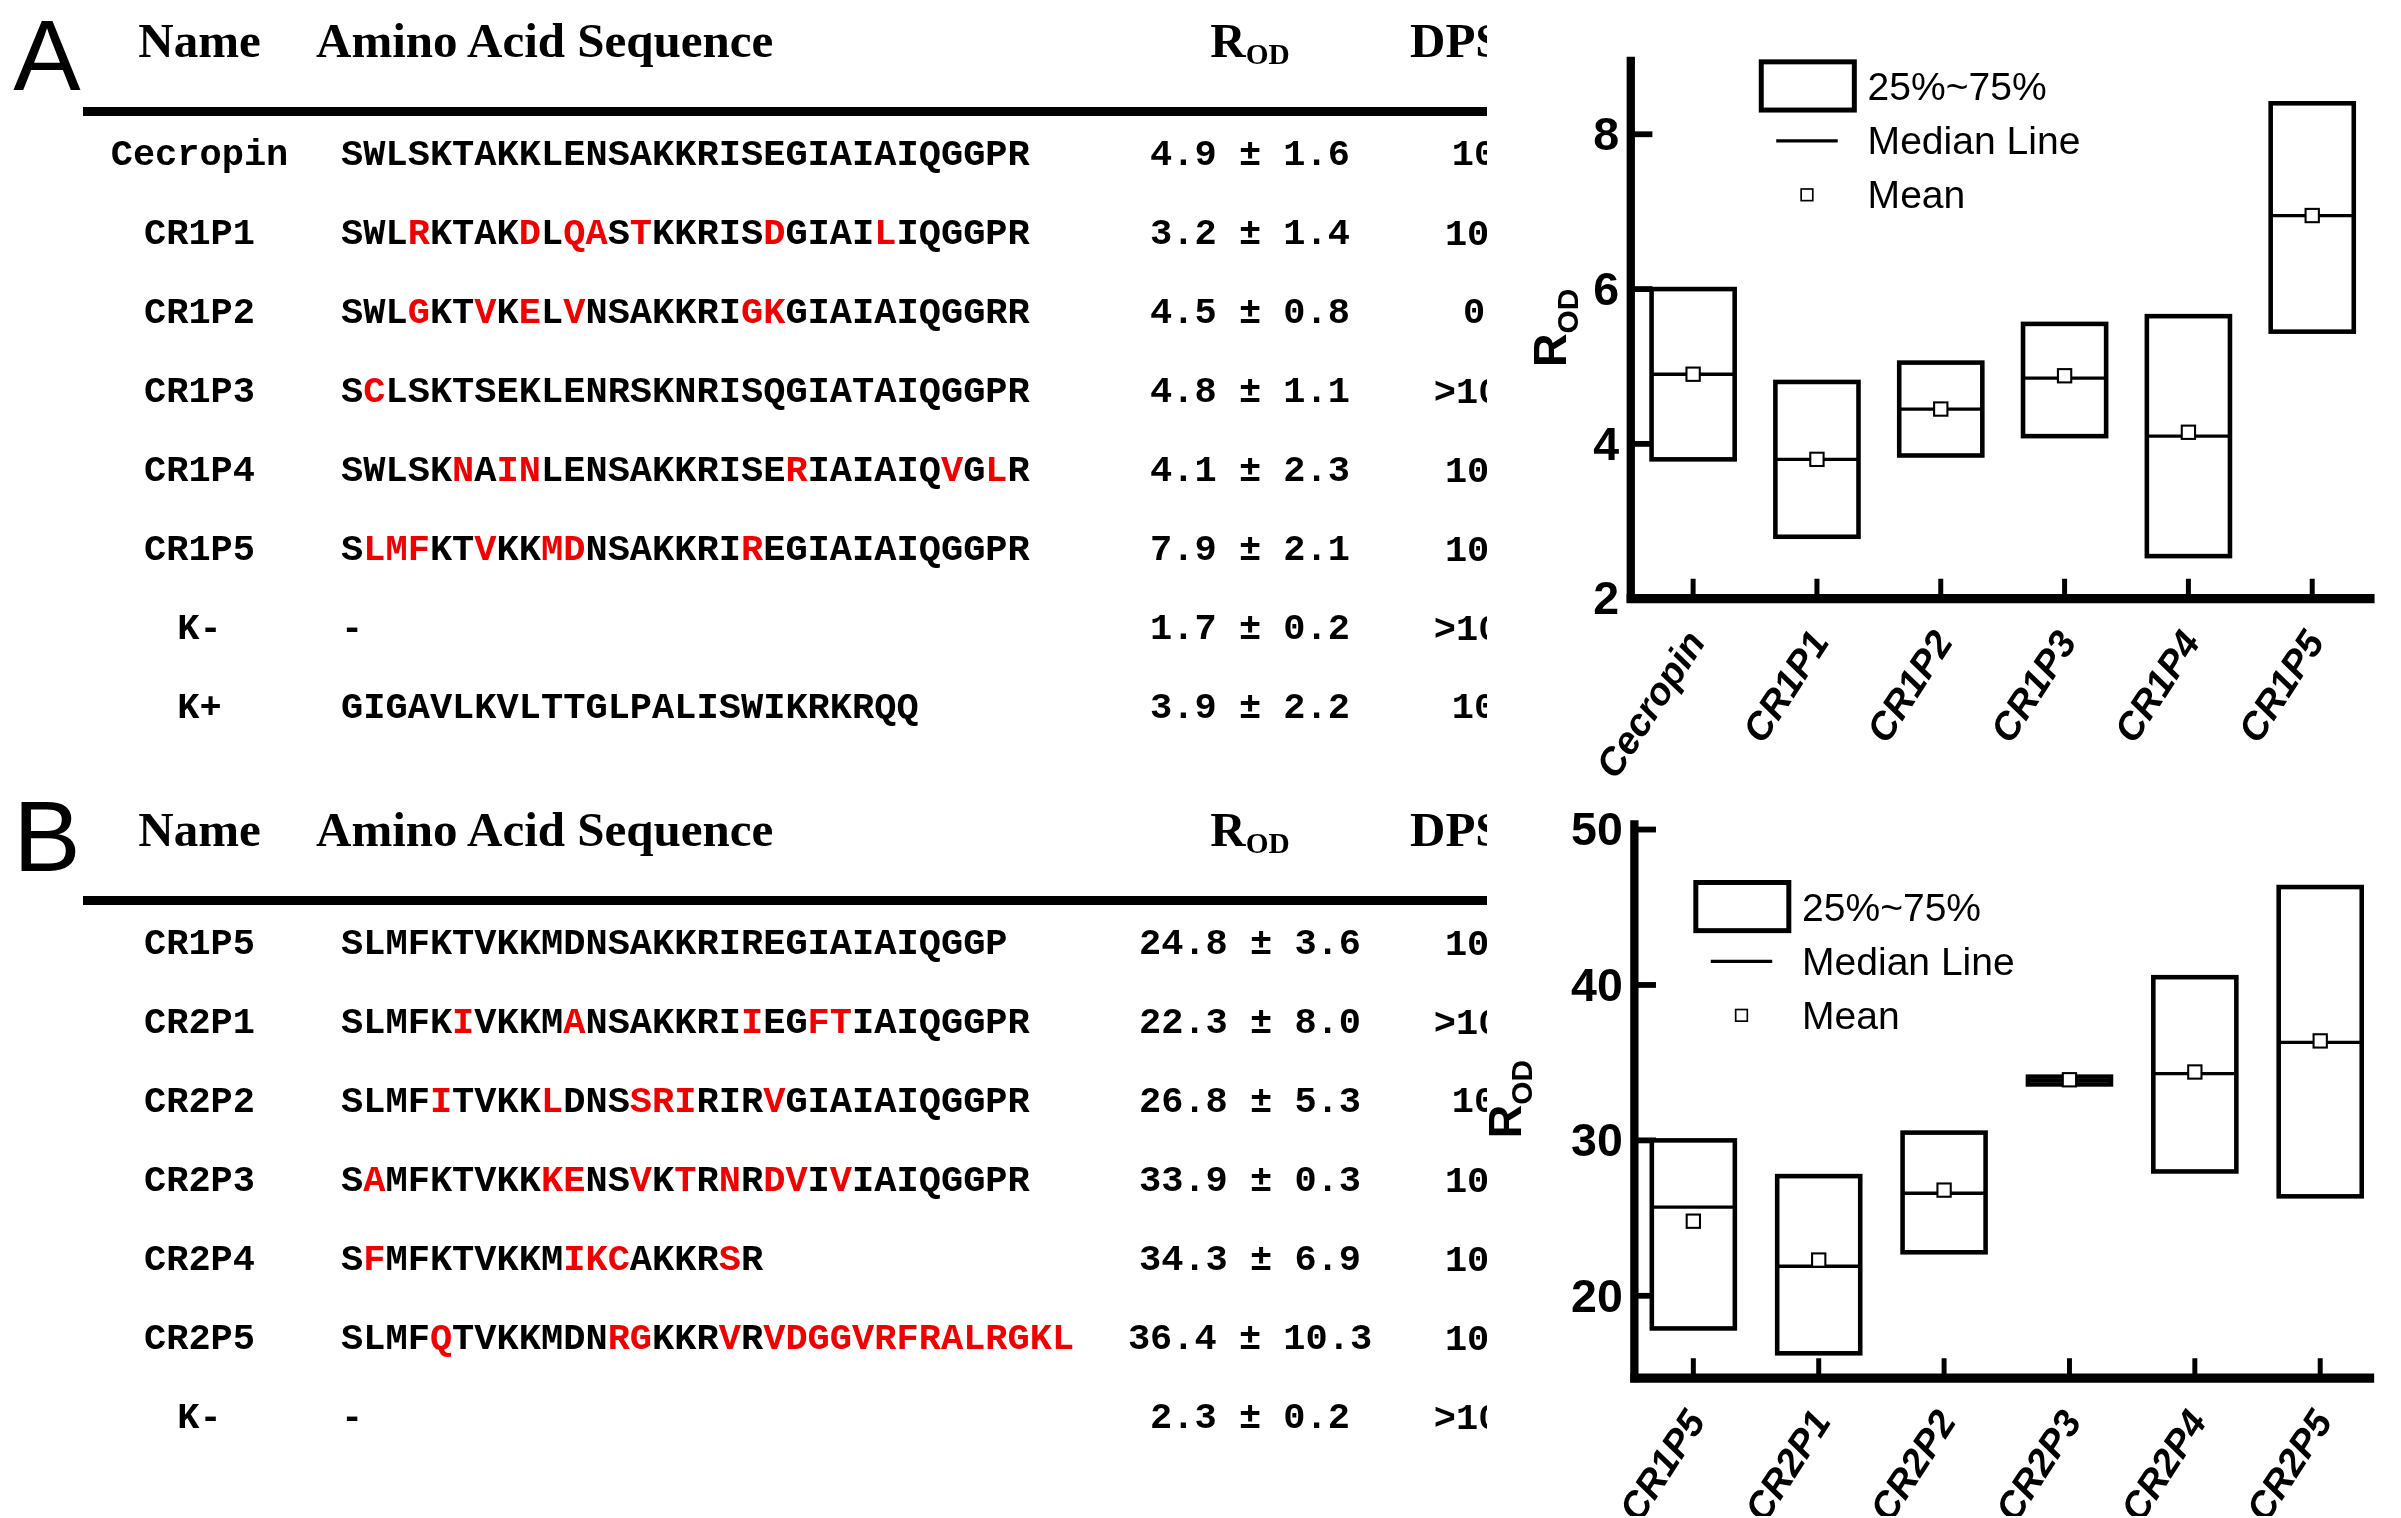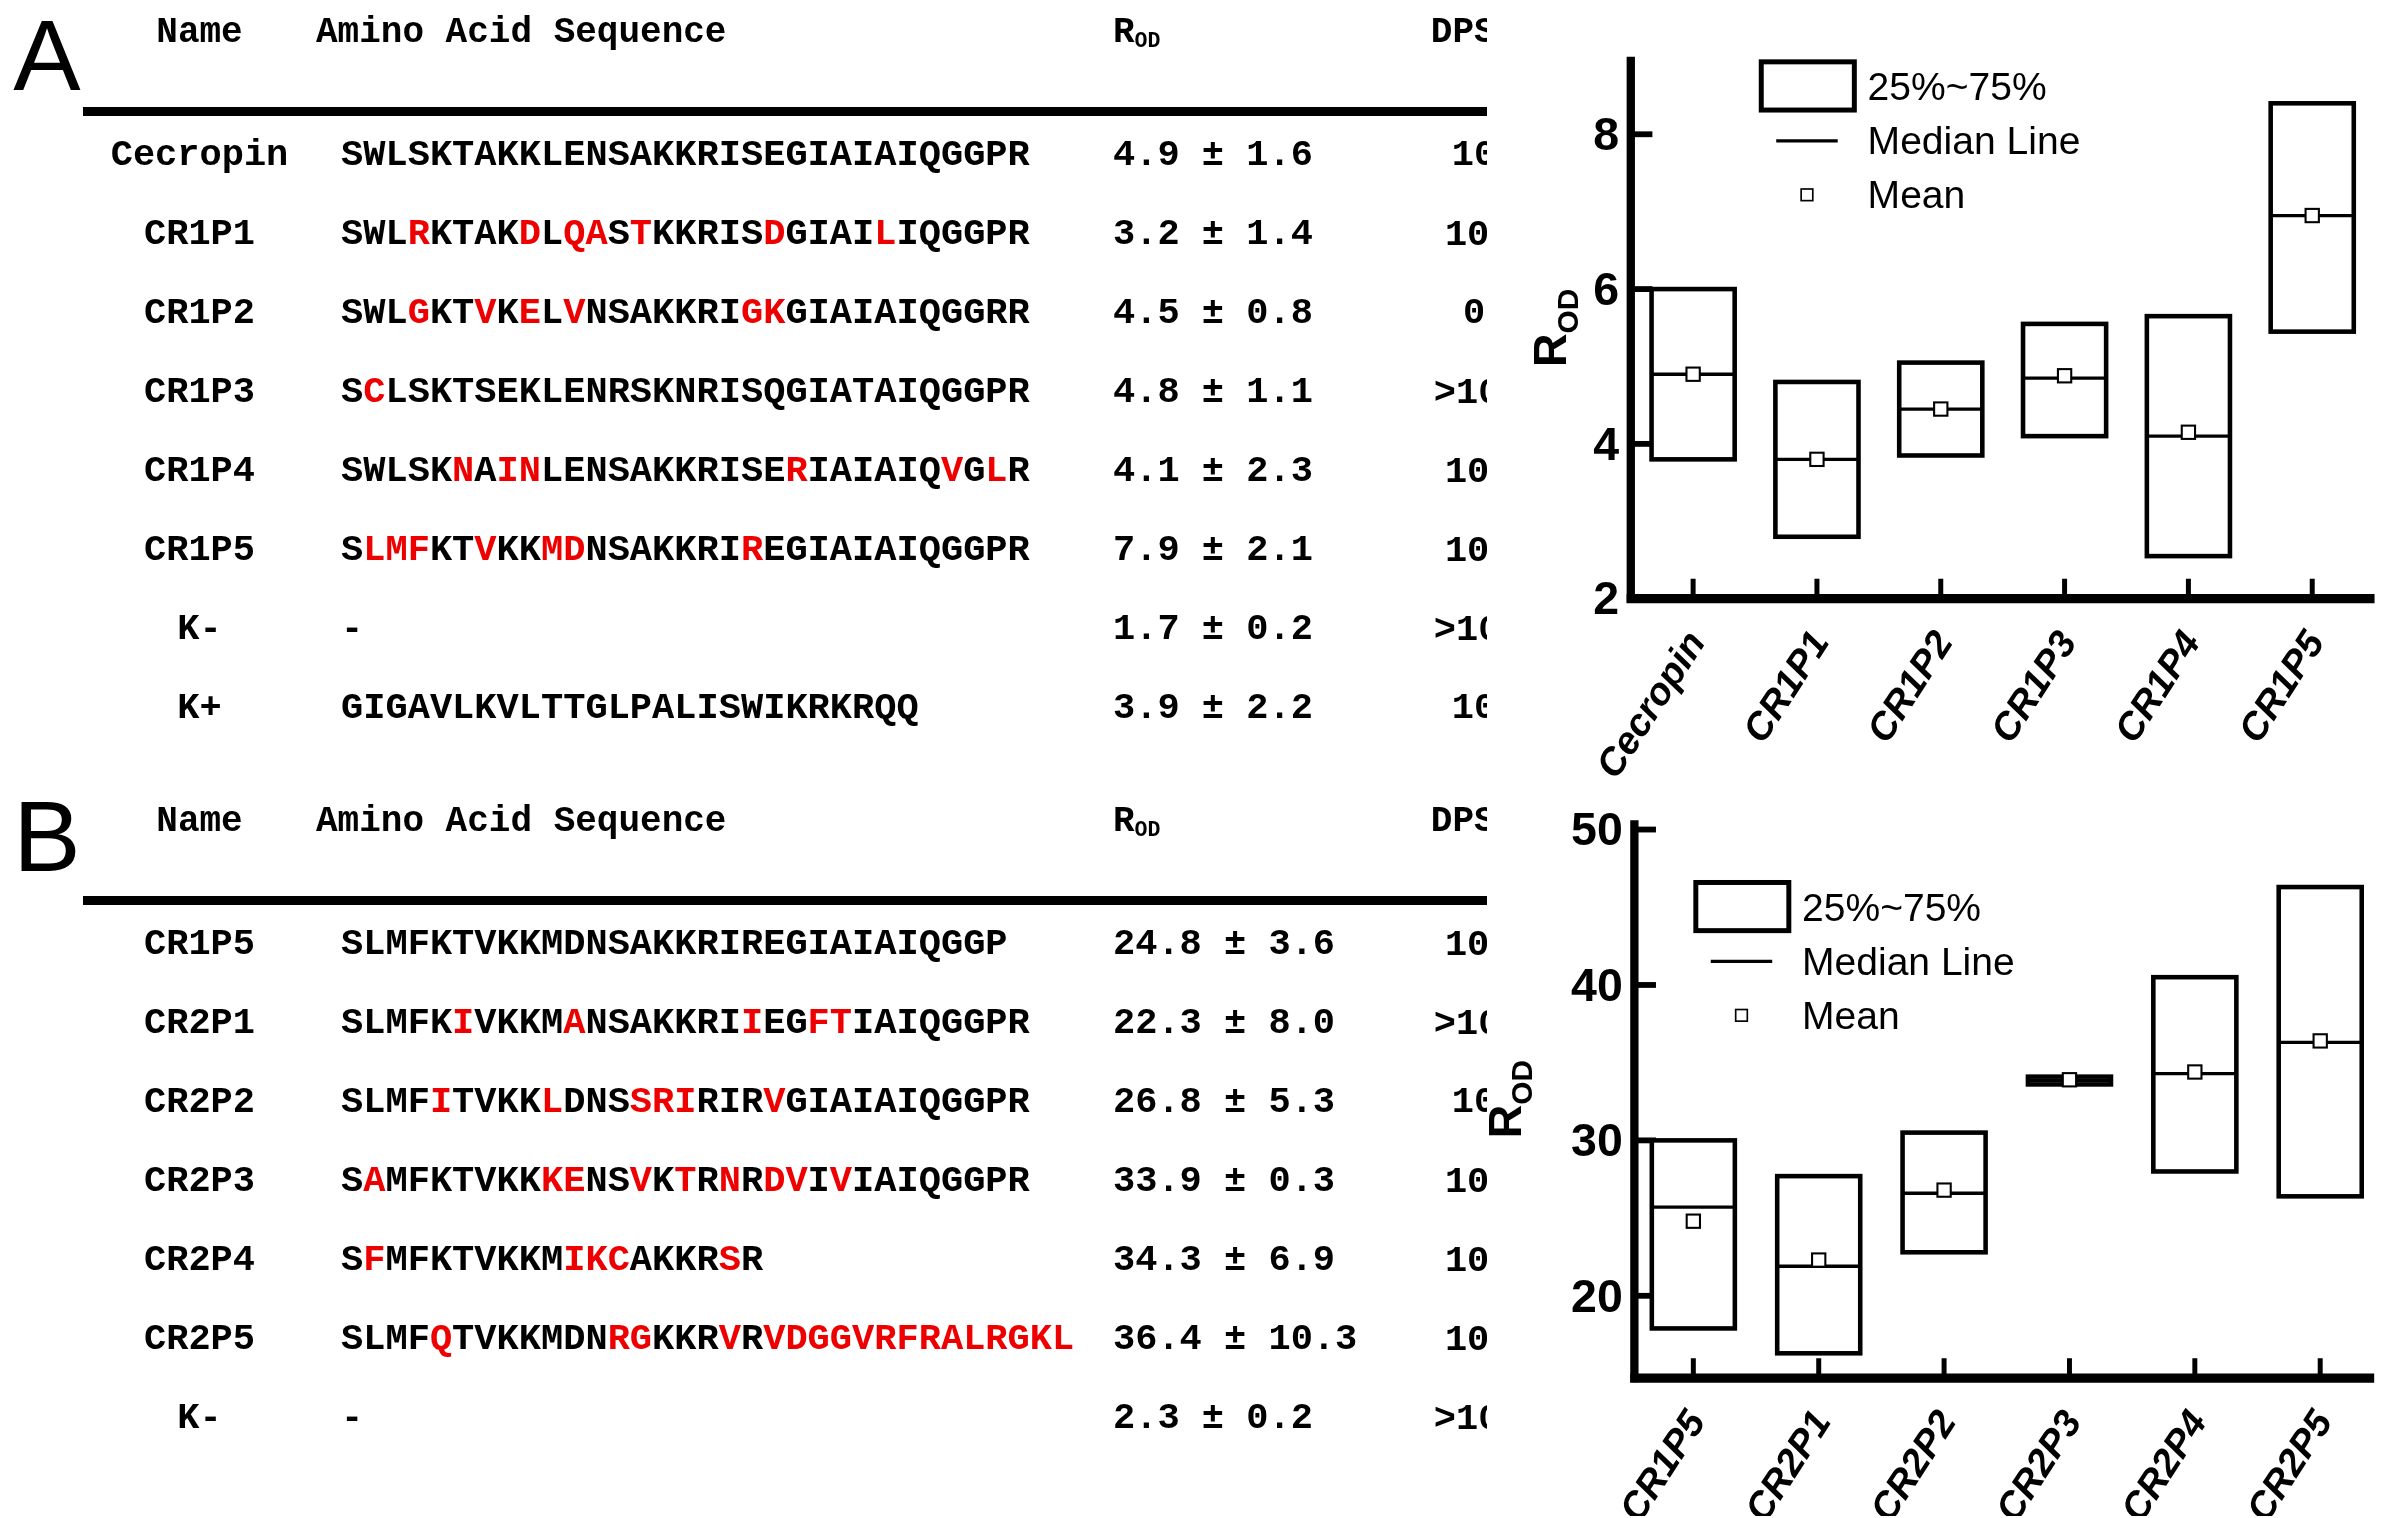--- a/index.html
+++ b/index.html
@@ -7,27 +7,27 @@
         font-family:"Liberation Sans",sans-serif;color:#000;}
   .panel-letter{position:absolute;left:13.3px;font-size:101px;line-height:1;font-weight:400;
         font-family:"Liberation Sans",sans-serif;}
   #letter-a{top:5px;}
   #letter-b{top:786px;}
   .ptable{position:absolute;left:83px;width:1487px;font-family:"Liberation Mono",monospace;
         font-weight:700;font-size:37px;}
   #table-a{top:0px;}
   #table-b{top:789px;}
   .thead{height:100px;display:grid;grid-template-columns:233px 797px 274px 174px;
-        align-items:start;padding-top:11.6px;font-size:36px;}
+        align-items:start;padding-top:11.6px;font-size:49px;font-family:Liberation Serif, serif;}
   .rule{height:9.1px;background:#000;margin-top:-5px;}
   .trow{height:79px;display:grid;grid-template-columns:233px 797px 274px 174px;align-items:center;}
   .c{white-space:nowrap;}
   .c.name{text-align:center;}
   .c.seq{padding-left:25px;letter-spacing:0px;}
-  .c.rod{}
+  .c.rod{text-align:center;}
   .c.dpsd{text-align:center;}
   .thead .c.seq{text-align:left;padding-left:0;}
   .red{color:#ee0000;}
   sub.small{font-size:0.60em;vertical-align:-0.25em;letter-spacing:0;}
   sup.small{font-size:0.62em;vertical-align:0.55em;letter-spacing:0;}
   .chart{position:absolute;left:1487px;background:#fff;}
   #chart-a{top:6.6px;width:915px;height:777px;}
   #chart-b{top:787px;width:915px;height:729px;}
   .ytick{font-size:56px;font-weight:700;font-family:"Liberation Sans",sans-serif;}
   .xtick{font-size:46px;font-weight:700;font-style:italic;font-family:"Liberation Sans",sans-serif;}

